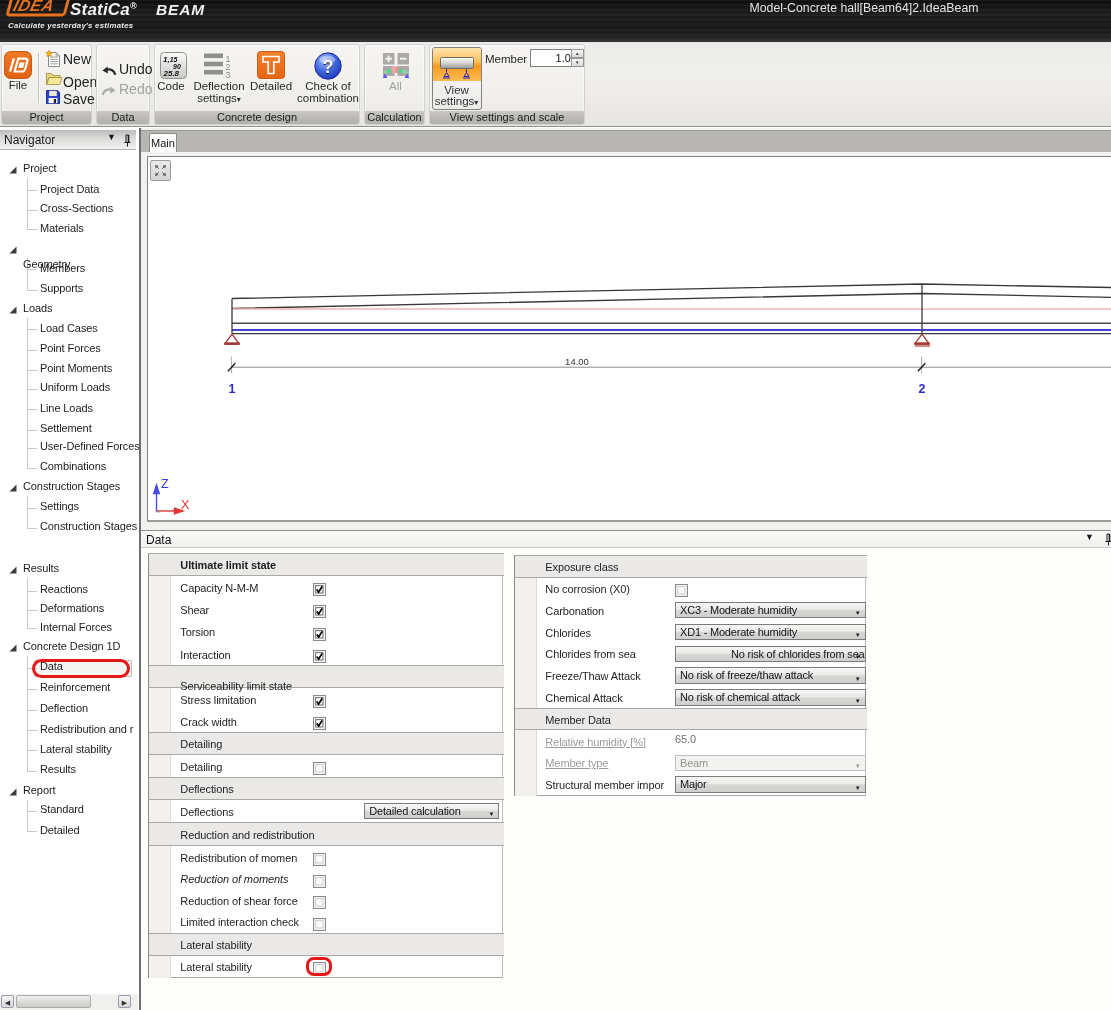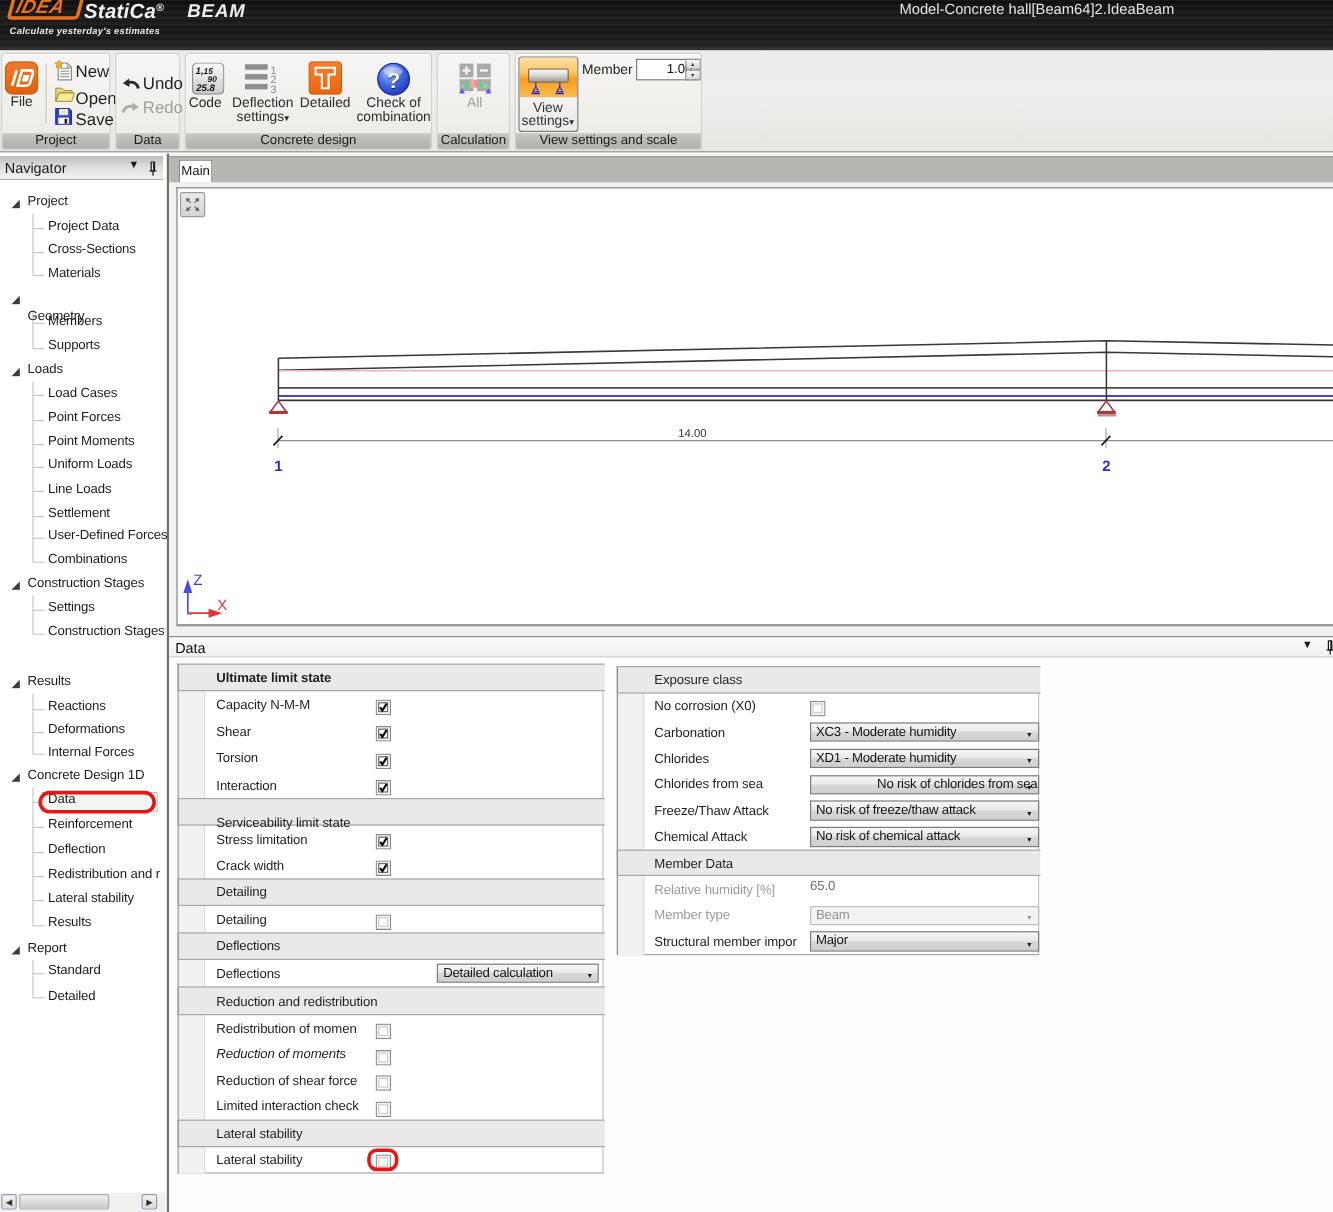--- a/index.html
+++ b/index.html
@@ -28,21 +28,21 @@
   background:linear-gradient(180deg,#f6f5f3 0%,#efeeeb 70%,#e9e8e5 100%);
   box-shadow:0 0 0 1px rgba(255,255,255,0.55) inset; }
 .rlabel { position:absolute; left:0; bottom:0; width:100%; height:13px;
   background:linear-gradient(180deg,#c9c8c4 0%,#bbbab6 50%,#b2b1ad 100%);
   border-radius:0 0 2px 2px; text-align:center; font-size:11px; color:#1b1b1b; line-height:13px; }
 .rbtnlabel { position:absolute; font-size:11.5px; color:#2b2b2b; text-align:center; line-height:11.5px; }
 .rsmall { position:absolute; font-size:14px; color:#1f1f1f; }
 .dis { color:#a0a09d !important; }
 .tn { font-size:11px; letter-spacing:-0.1px; color:#1c1c1c; white-space:nowrap; }
 .tl { font-size:11px; letter-spacing:-0.1px; color:#1f1f1f; white-space:nowrap; }
-.tdis { color:#9b9b99 !important; }
+.tdis { color:#9b9b99 !important;text-decoration:underline; }
 .ddc { height:16.5px; background:linear-gradient(180deg,#f6f6f5 0%,#eaeae8 45%,#d7d7d5 52%,#cfcfcd 100%); border:1px solid #7b7b79; font-size:11px; letter-spacing:-0.2px; line-height:14.5px; padding-left:4px; color:#141414; white-space:nowrap; overflow:hidden; }
 .ddcdis { background:#f3f3f1; border:1px solid #bfbfbd; color:#91918f; }
 .dda { position:absolute; right:4px; top:3.5px; font-size:6px; color:#1a1a1a; }
 .ddcdis .dda { color:#9a9a98; }
 </style>
 </head>
 <body>
 <div id="app">
 
   <div id="titlebar" class="ab">

